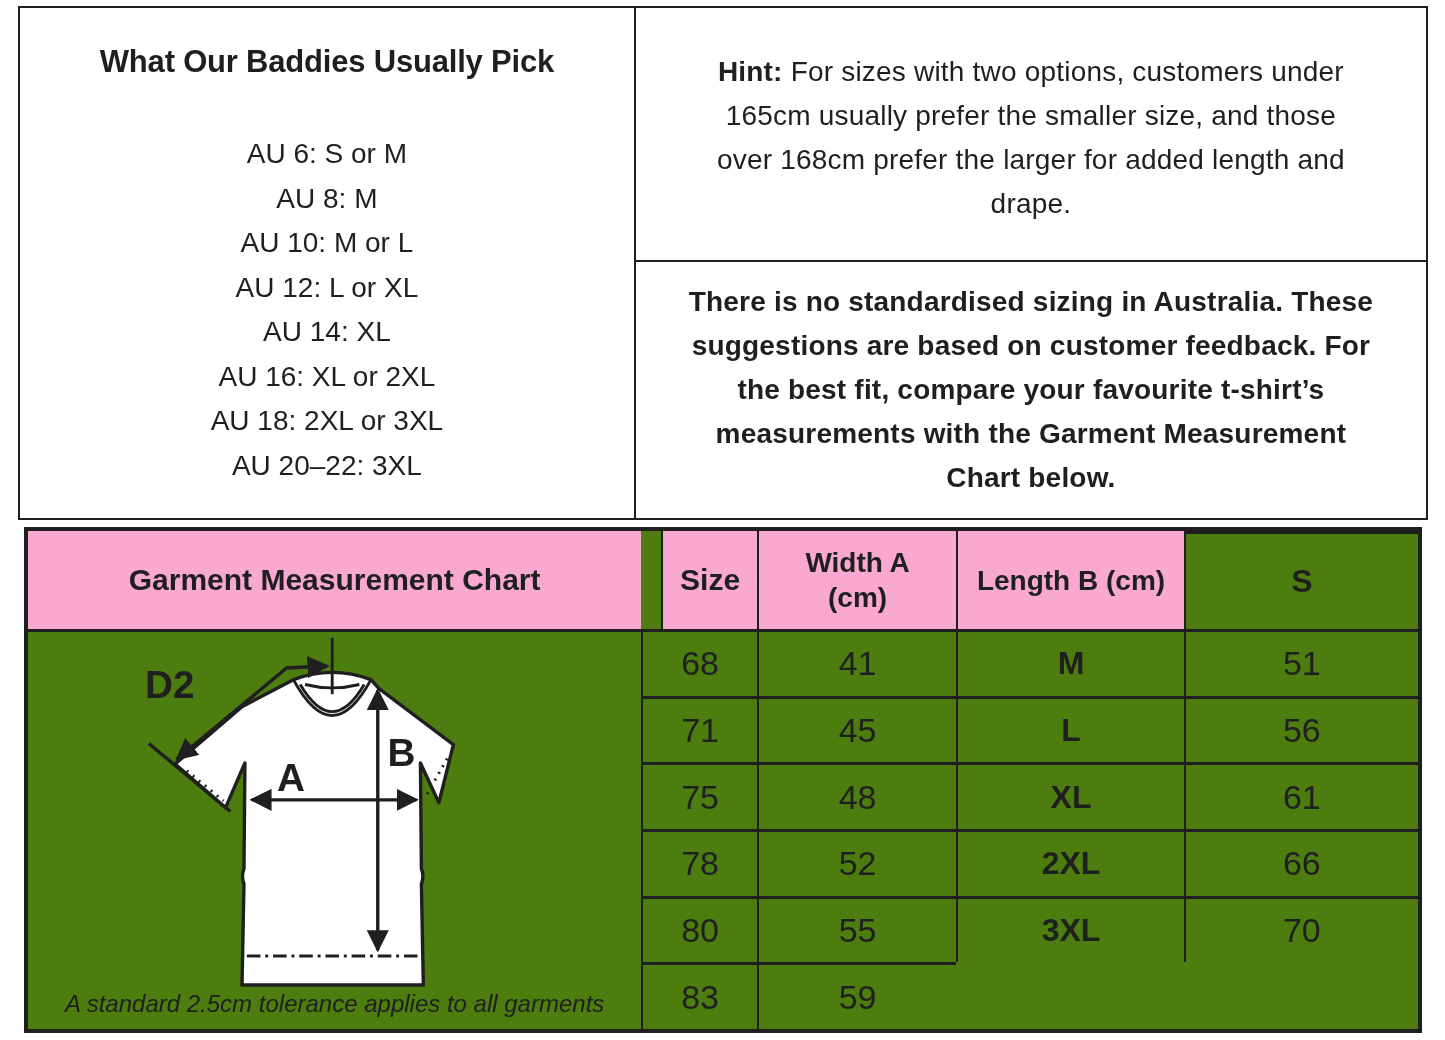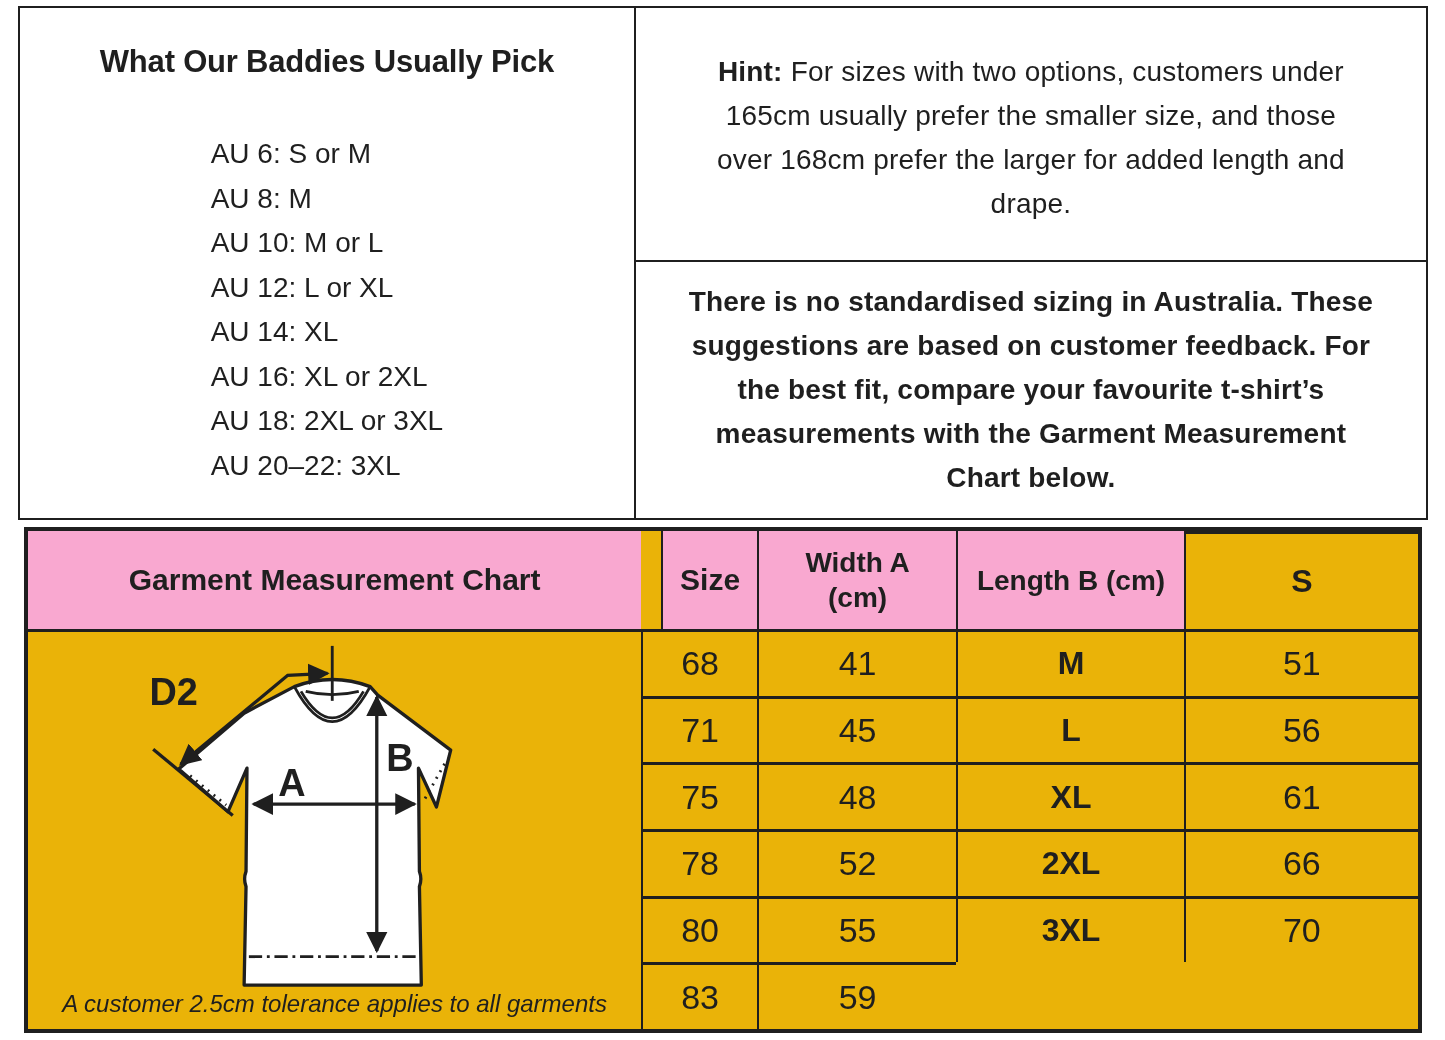--- a/index.html
+++ b/index.html
@@ -16,21 +16,21 @@
   
   .top-section {
     height:514px; flex:0 0 514px;
     border:2px solid var(--line,#1f1f1f);
     display:flex; background:#fff;
   }
   .panel-left {
     width:43.8%;
     border-right:2px solid var(--line,#1f1f1f);
     display:flex; flex-direction:column; align-items:center;
-    text-align:left;
+    text-align:center;
   }
   .picks-title { margin:36px 10px 0; font-size:31px; font-weight:bold; letter-spacing:-0.2px; }
   .picks-list { margin-top:52px; font-size:28px; }
   .pick-item { line-height:44.5px; }
 
   .panel-right { flex:1; display:flex; flex-direction:column; }
   .hint-box {
     height:247px; flex:0 0 247px;
     border-bottom:2px solid var(--line,#1f1f1f);
     display:flex; align-items:center; justify-content:center;margin-top:7px;
@@ -46,39 +46,39 @@
   }
 
   
   .chart-table {
     height:506px; flex:0 0 506px;
     margin:0 6px;
     border:4px solid var(--line,#1f1f1f);
     display:grid;
     grid-template-columns:615fr 116fr 200fr 228fr 235fr;
     grid-template-rows:98px repeat(6,1fr);
-    background:#eab308;
+    background:#4d7c0f;
   }
   .hcell {
     background:var(--header-pink,#F9A8D0);
     display:flex; align-items:center; justify-content:center;
     text-align:center; font-weight:bold; font-size:28px; line-height:1.25;
     border-left:2px solid var(--line,#1f1f1f);
     padding:0 6px;
   }
   .hcell.title-cell { border-left:none; font-size:30px; }
   .hcell.col-size { font-size:30px;margin-left:20px; }
   .narrow  { display:block; max-width:118px; }
   .narrow2 { display:block; max-width:202px; }
 
   .diagram-cell {
     grid-column:1; grid-row:2 / 8;
     border-top:3px solid var(--line,#1f1f1f);
     display:flex; flex-direction:column; align-items:center;
-    padding:12px 2px 0;
+    padding:4px 2px 0;
   }
   .tshirt-svg { flex:1 1 auto; min-height:0; width:100%; }
   .tolerance-note {
     flex:0 0 auto;
     font-style:italic; font-size:24px; line-height:30px;
     white-space:nowrap; text-align:center;
     margin:2px 0 10px;
   }
 
   .dcell {
@@ -153,21 +153,21 @@
         <line class="thin dots" x1="155" y1="139" x2="193" y2="170"></line>
         <line class="thin dots" x1="403" y1="163" x2="425" y2="124"></line>
         <line class="thin dashdot" x1="217" y1="330" x2="396" y2="330"></line>
         <path class="meas" marker-start="url(#ah)" marker-end="url(#ah)" d="M 300,31 L 258,33 L 145,127"></path>
         <line class="meas" marker-start="url(#ah)" marker-end="url(#ah)" x1="352" y1="56" x2="352" y2="324"></line>
         <line class="meas" marker-start="url(#ah)" marker-end="url(#ah)" x1="222" y1="169" x2="392" y2="169"></line>
         <text class="dlabel" x="112" y="64">D2</text>
         <text class="dlabel" x="362" y="134">B</text>
         <text class="dlabel" x="248" y="160">A</text>
       </svg>
-      <div class="tolerance-note">A customer 2.5cm tolerance applies to all garments</div>
+      <div class="tolerance-note">A standard 2.5cm tolerance applies to all garments</div>
     </div>
 
     <div class="dcell size-cell">S</div>
     <div class="dcell">68</div>
     <div class="dcell">41</div>
 
     <div class="dcell size-cell">M</div>
     <div class="dcell">51</div>
     <div class="dcell">71</div>
     <div class="dcell">45</div>

